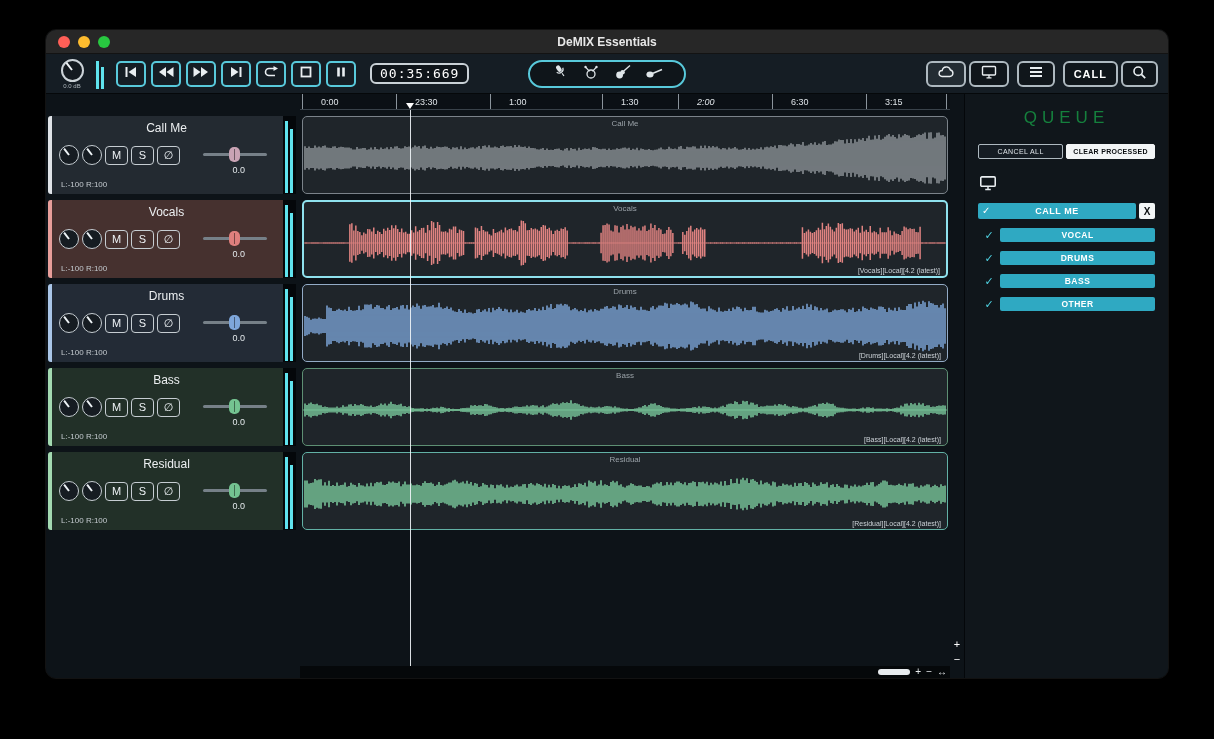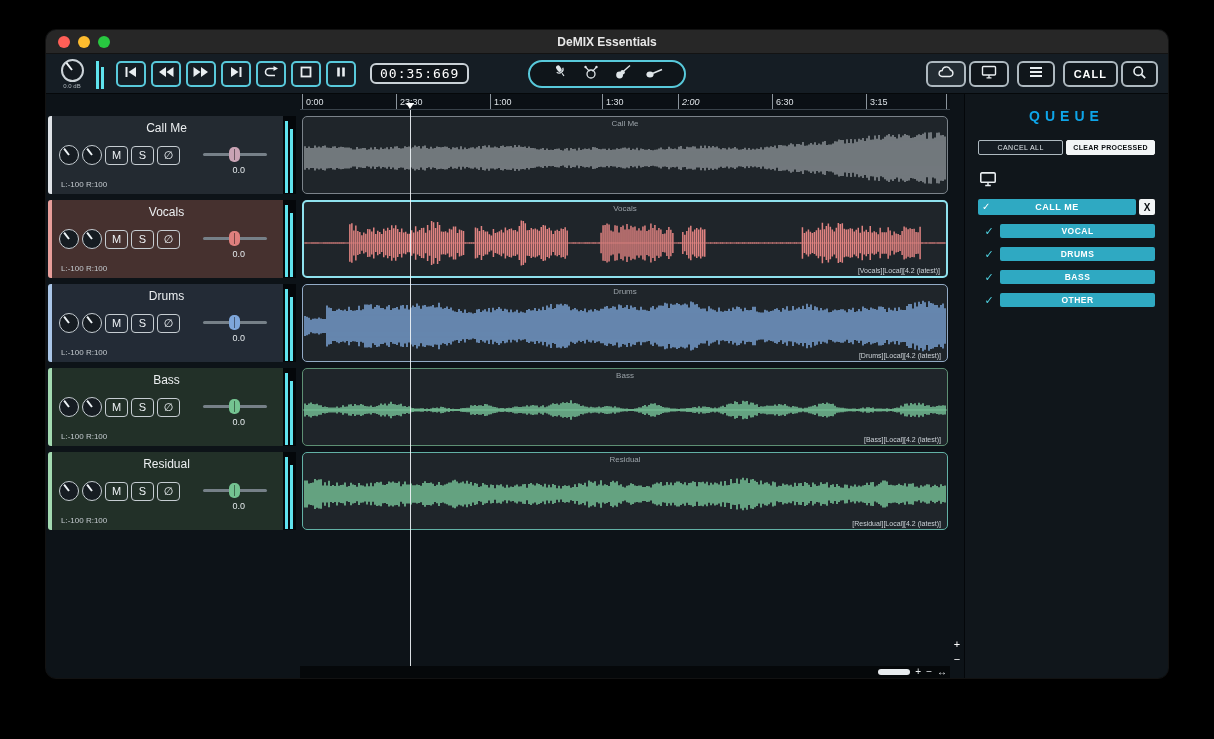--- a/index.html
+++ b/index.html
@@ -60,42 +60,42 @@
     border-radius:5px;cursor:pointer;}
   .th-thumb::after{content:"";position:absolute;left:calc(50% - .5px);top:2px;bottom:2px;width:1px;background:rgba(0,0,0,.45);}
   .th-gain{position:absolute;top:49px;right:36px;font-size:9px;color:#e3e8eb;}
   .th-pan{position:absolute;bottom:5px;left:9px;font-size:8px;color:#c3c9ce;}
   .th-meters{flex:0 0 13px;background:#04070a;margin-left:2px;display:flex;align-items:flex-end;gap:2px;padding:1px 2px;}
   .th-meters i{display:block;width:3px;background:#5fe3ee;}
   .th-meters i:first-child{height:95%;} .th-meters i:last-child{height:84%;}
   
   .timeline-area{flex:0 0 650px;display:flex;flex-direction:column;position:relative;margin-left:4px;min-height:0;}
   .ruler{height:16px;flex:0 0 16px;background:#0b1015;position:relative;border-bottom:1px solid #39424a;overflow:hidden;}
-  .tick{position:absolute;top:0;height:100%;border-left:1px solid #8b949c;padding-left:3px;font-size:9px;
+  .tick{position:absolute;top:0;height:100%;border-left:1px solid #8b949c;padding-left:18px;font-size:9px;
     color:#dde2e6;line-height:16px;white-space:nowrap;}
   .playhead-marker{position:absolute;left:106px;top:9px;width:0;height:0;z-index:6;
     border-left:4px solid transparent;border-right:4px solid transparent;border-top:6px solid #fff;}
   .lane-stack{flex:1;position:relative;padding-top:6px;display:flex;flex-direction:column;gap:6px;min-height:0;}
   .lane{height:78px;flex:0 0 78px;margin:0 2px;border:1px solid var(--border,#777);border-radius:5px;
     background:#1f252a;position:relative;overflow:hidden;}
   .lane.selected{border-width:2px;}
   .lane-label{position:absolute;top:2px;left:0;width:100%;text-align:center;font-size:8px;color:#9aa2a8;}
   .lane-tag{position:absolute;bottom:2px;right:6px;font-size:7px;color:#ccd2d7;}
   .wave{position:absolute;left:0;top:11px;width:100%;height:60px;}
   .playhead-line{position:absolute;left:110px;top:16px;bottom:12px;width:1px;background:rgba(240,245,248,.9);z-index:5;}
   .hscroll{height:12px;flex:0 0 12px;background:#05080a;display:flex;align-items:center;justify-content:flex-end;
     gap:5px;padding-right:3px;}
   .hthumb{width:32px;height:6px;background:#e8ecef;border-radius:3px;cursor:pointer;}
   .hzoom{font-size:10px;line-height:1;color:#e8ecef;cursor:pointer;}
   .vzoom{flex:0 0 14px;background:#0d1318;position:relative;}
   .vz{position:absolute;left:0;width:100%;text-align:center;color:#fff;font-size:11px;line-height:1;cursor:pointer;}
   .vz.plus{bottom:28px;} .vz.minus{bottom:13px;}
   
   .queue-panel{flex:1;background:#10161b;border-left:1px solid #04070a;padding:6px 13px 0;}
-  .queue-title{text-align:center;color:#0ea5e9;font-size:14px;font-weight:bold;letter-spacing:5px;margin:8px 0 16px;}
+  .queue-title{text-align:center;color:#15803d;font-size:17px;font-weight:normal;letter-spacing:5px;margin:8px 0 16px;}
   .queue-btns{display:flex;gap:3px;}
   .q-cancel{flex:1;height:15px;background:#151c23;border:1px solid #aeb9c0;color:#dfe5e9;font-size:7px;
     letter-spacing:.4px;display:flex;align-items:center;justify-content:center;border-radius:2px;cursor:pointer;}
   .q-clear{flex:1.05;height:15px;background:#f2f5f6;border:1px solid #f2f5f6;color:#0a0e11;font-size:7px;
     font-weight:bold;letter-spacing:.3px;display:flex;align-items:center;justify-content:center;border-radius:2px;cursor:pointer;}
   .queue-device{margin:16px 0 8px;}
   .queue-device svg{stroke:#e9eef1;fill:none;}
   .q-parent-row{display:flex;align-items:center;gap:3px;}
   .q-pill{flex:1;height:16px;background:#2fa9c2;border-radius:2px;display:flex;align-items:center;position:relative;}
   .q-check-w{color:#fff;font-size:10px;margin-left:4px;line-height:1;}

